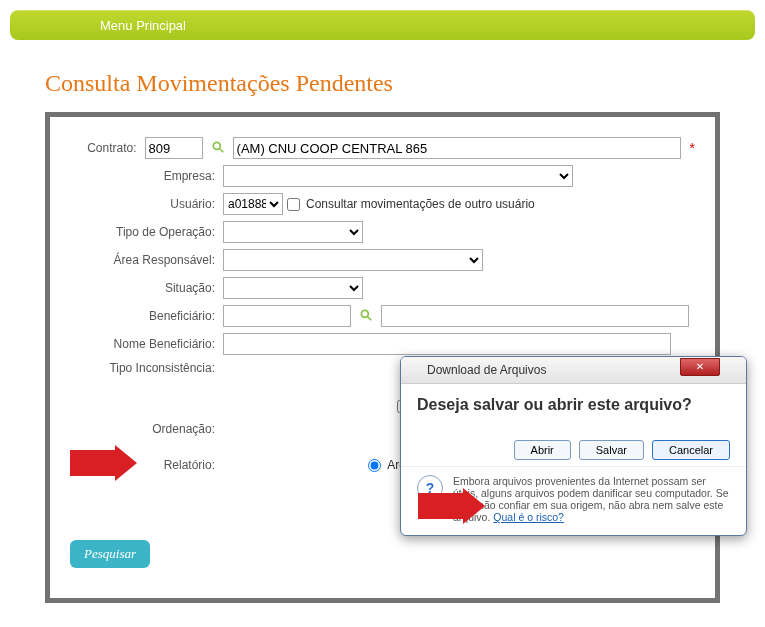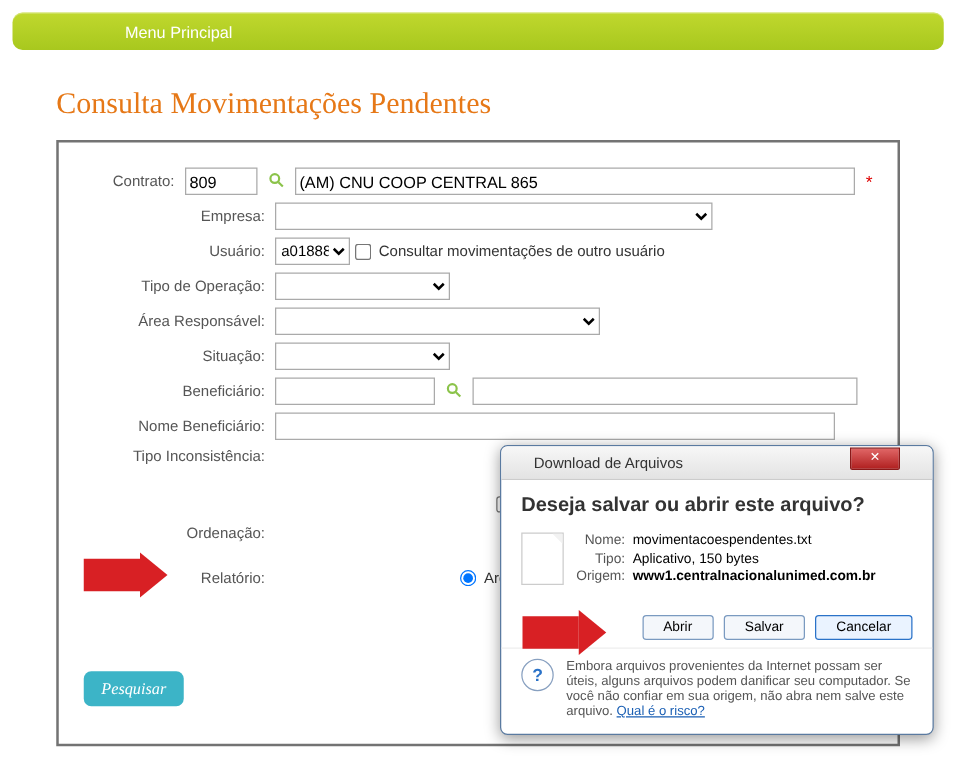--- a/index.html
+++ b/index.html
@@ -26,21 +26,21 @@
   }
   h1.page-title {
     color: #e67817;
     font-weight: normal;
     font-size: 24px;
     margin: 30px 0 15px 45px;
     font-family: Georgia, serif;
   }
   .panel {
     margin: 0 45px 20px 45px;
-    border: 2px solid #737373;
+    border: 5px solid #737373;
     background: #fff;
     padding: 20px 20px 30px 20px;
     position: relative;
   }
   .row {
     display: flex;
     align-items: center;
     margin-bottom: 6px;
     min-height: 22px;
   }
@@ -388,31 +388,20 @@
   </div>
 </div>
 
 <div class="dialog">
   <div class="dlg-title">
     <span>Download de Arquivos</span>
     <div class="dlg-close">✕</div>
   </div>
   <div class="dlg-body">
     <div class="dlg-question">Deseja salvar ou abrir este arquivo?</div>
-    <div class="dlg-fileinfo">
-      <div class="file-icon"></div>
-      <div class="info-grid">
-        <span class="k">Nome:</span>
-        <span class="v">movimentacoespendentes.txt</span>
-        <span class="k">Tipo:</span>
-        <span class="v">Aplicativo, 150 bytes</span>
-        <span class="k">Origem:</span>
-        <span class="v bold">www1.centralnacionalunimed.com.br</span>
-      </div>
-    </div>
   </div>
   <div class="dlg-buttons">
     <button class="dlg-btn">Abrir</button>
     <button class="dlg-btn">Salvar</button>
     <button class="dlg-btn primary">Cancelar</button>
   </div>
   <div class="dlg-foot">
     <div class="shield">?</div>
     <div>
       <span>Embora arquivos provenientes da Internet possam ser úteis, alguns arquivos podem danificar seu computador. Se você não confiar em sua origem, não abra nem salve este arquivo.</span>

